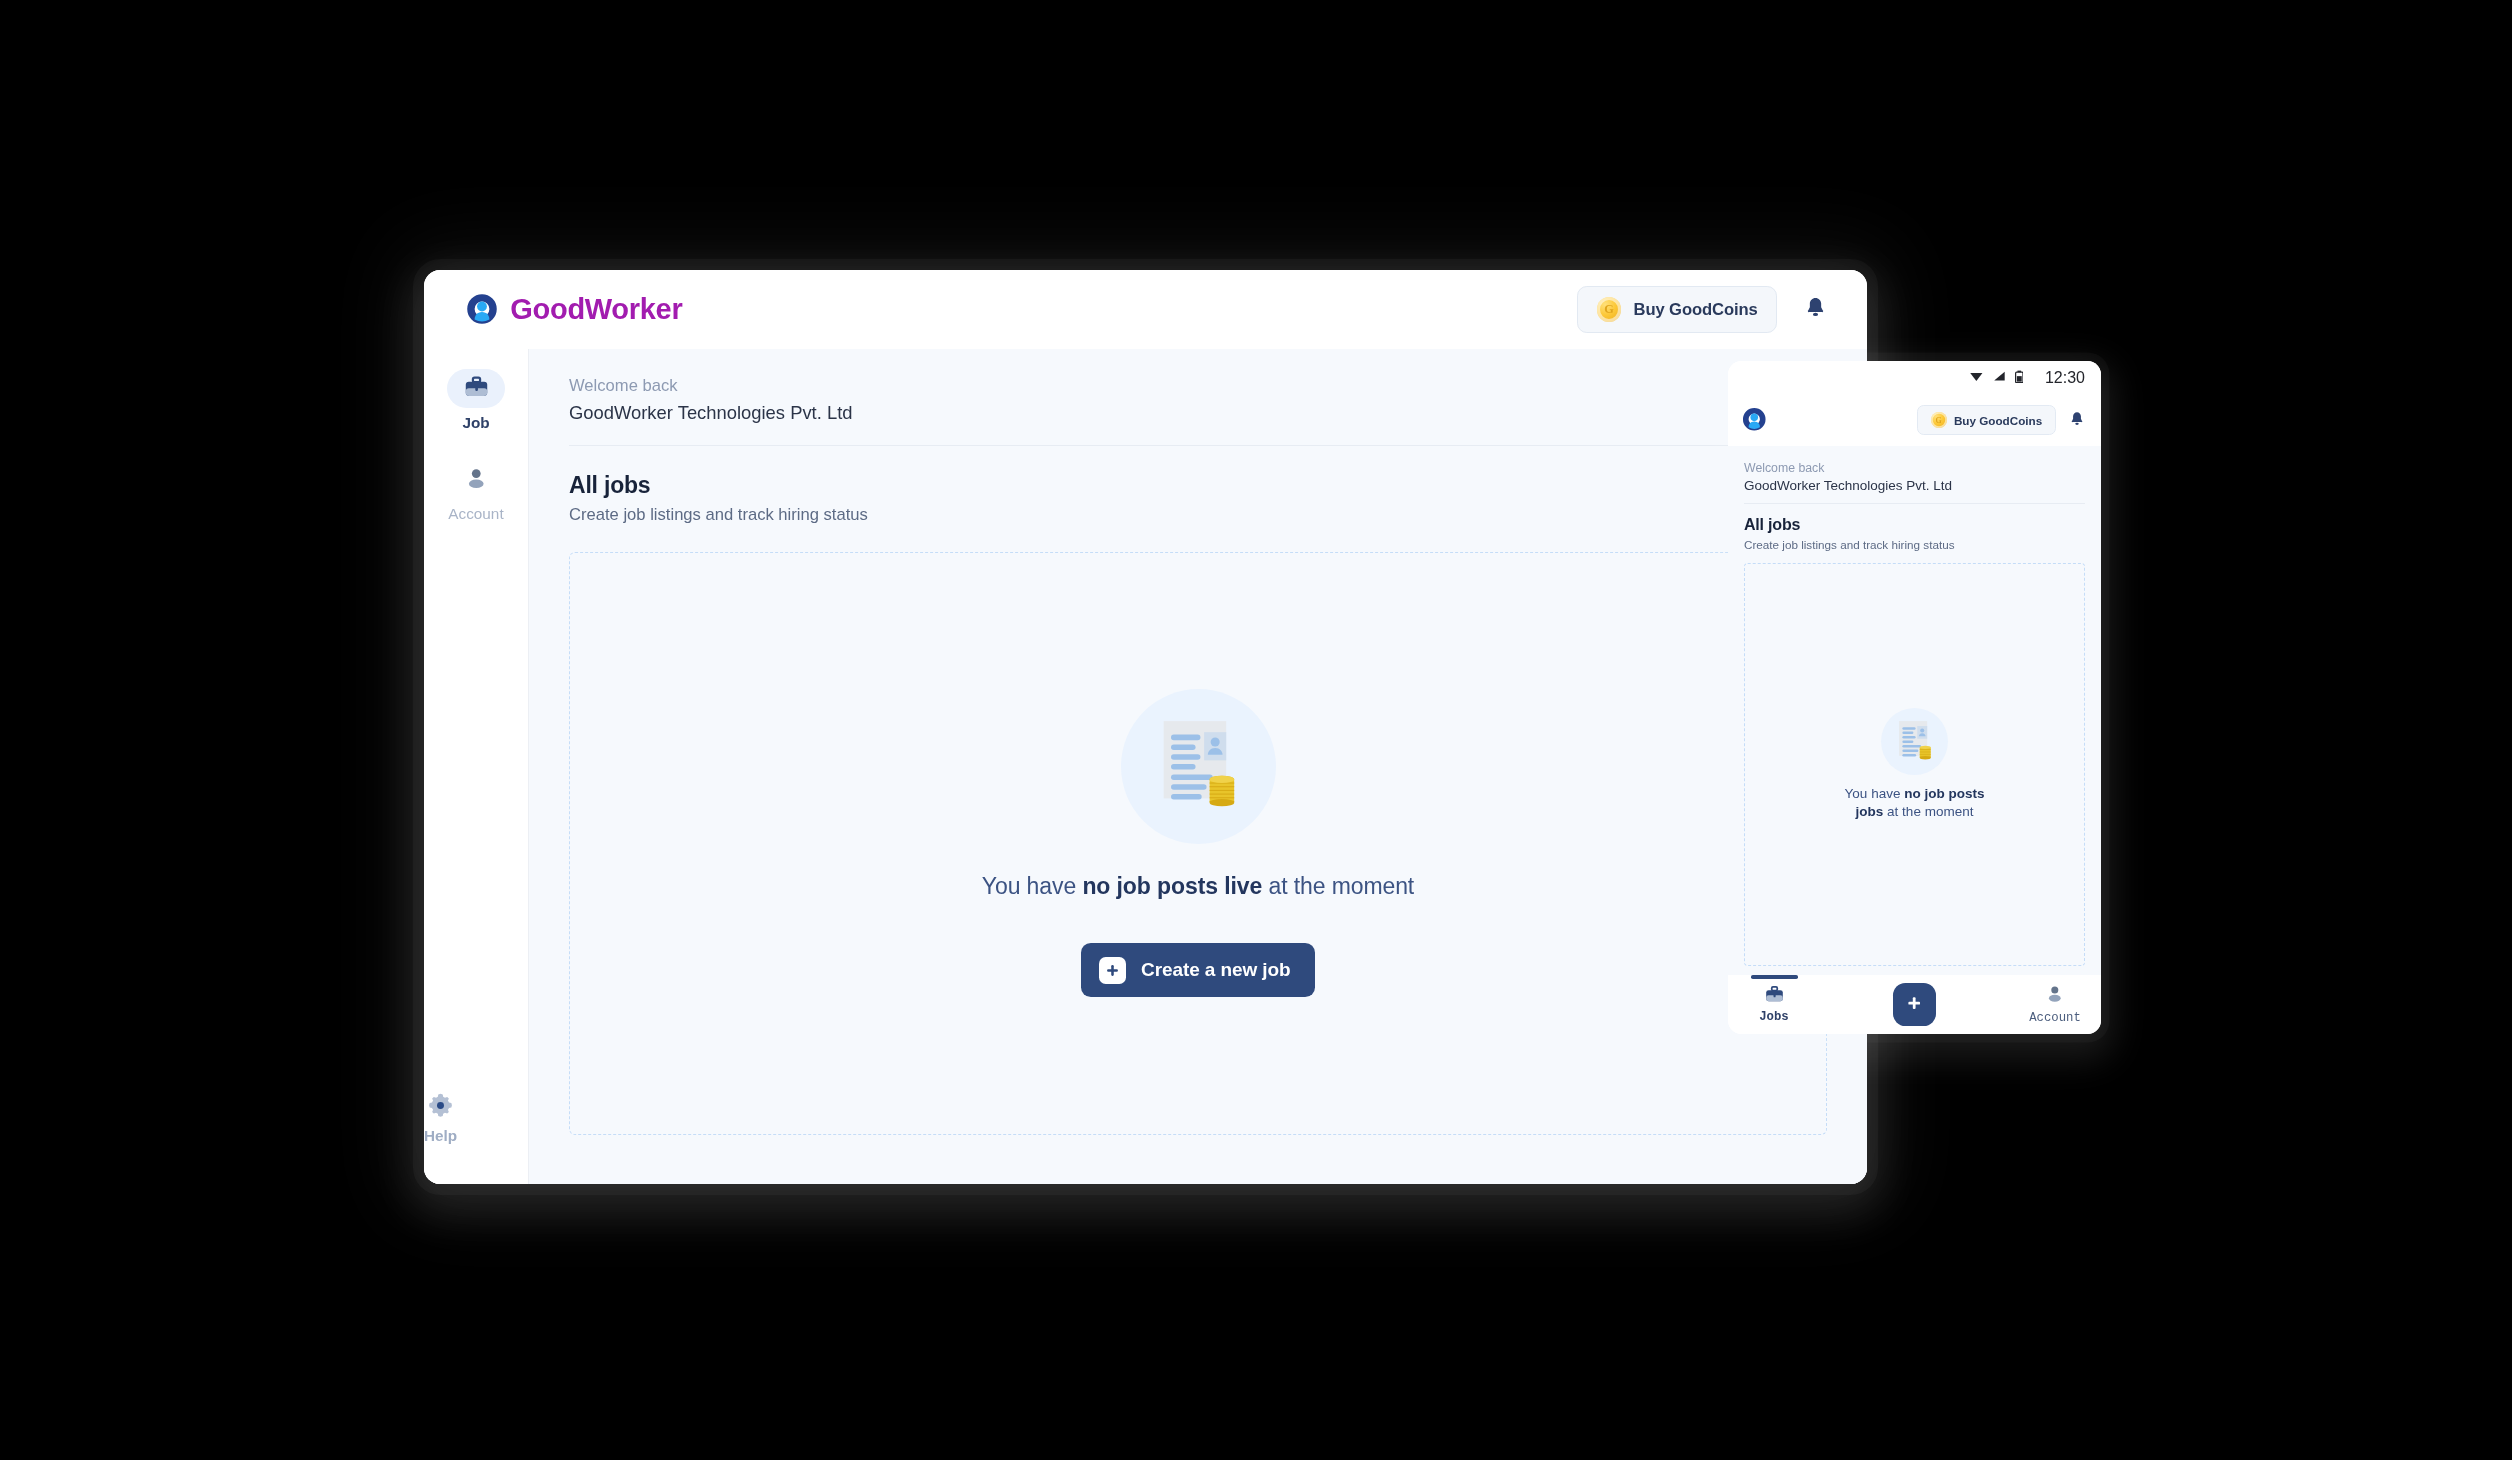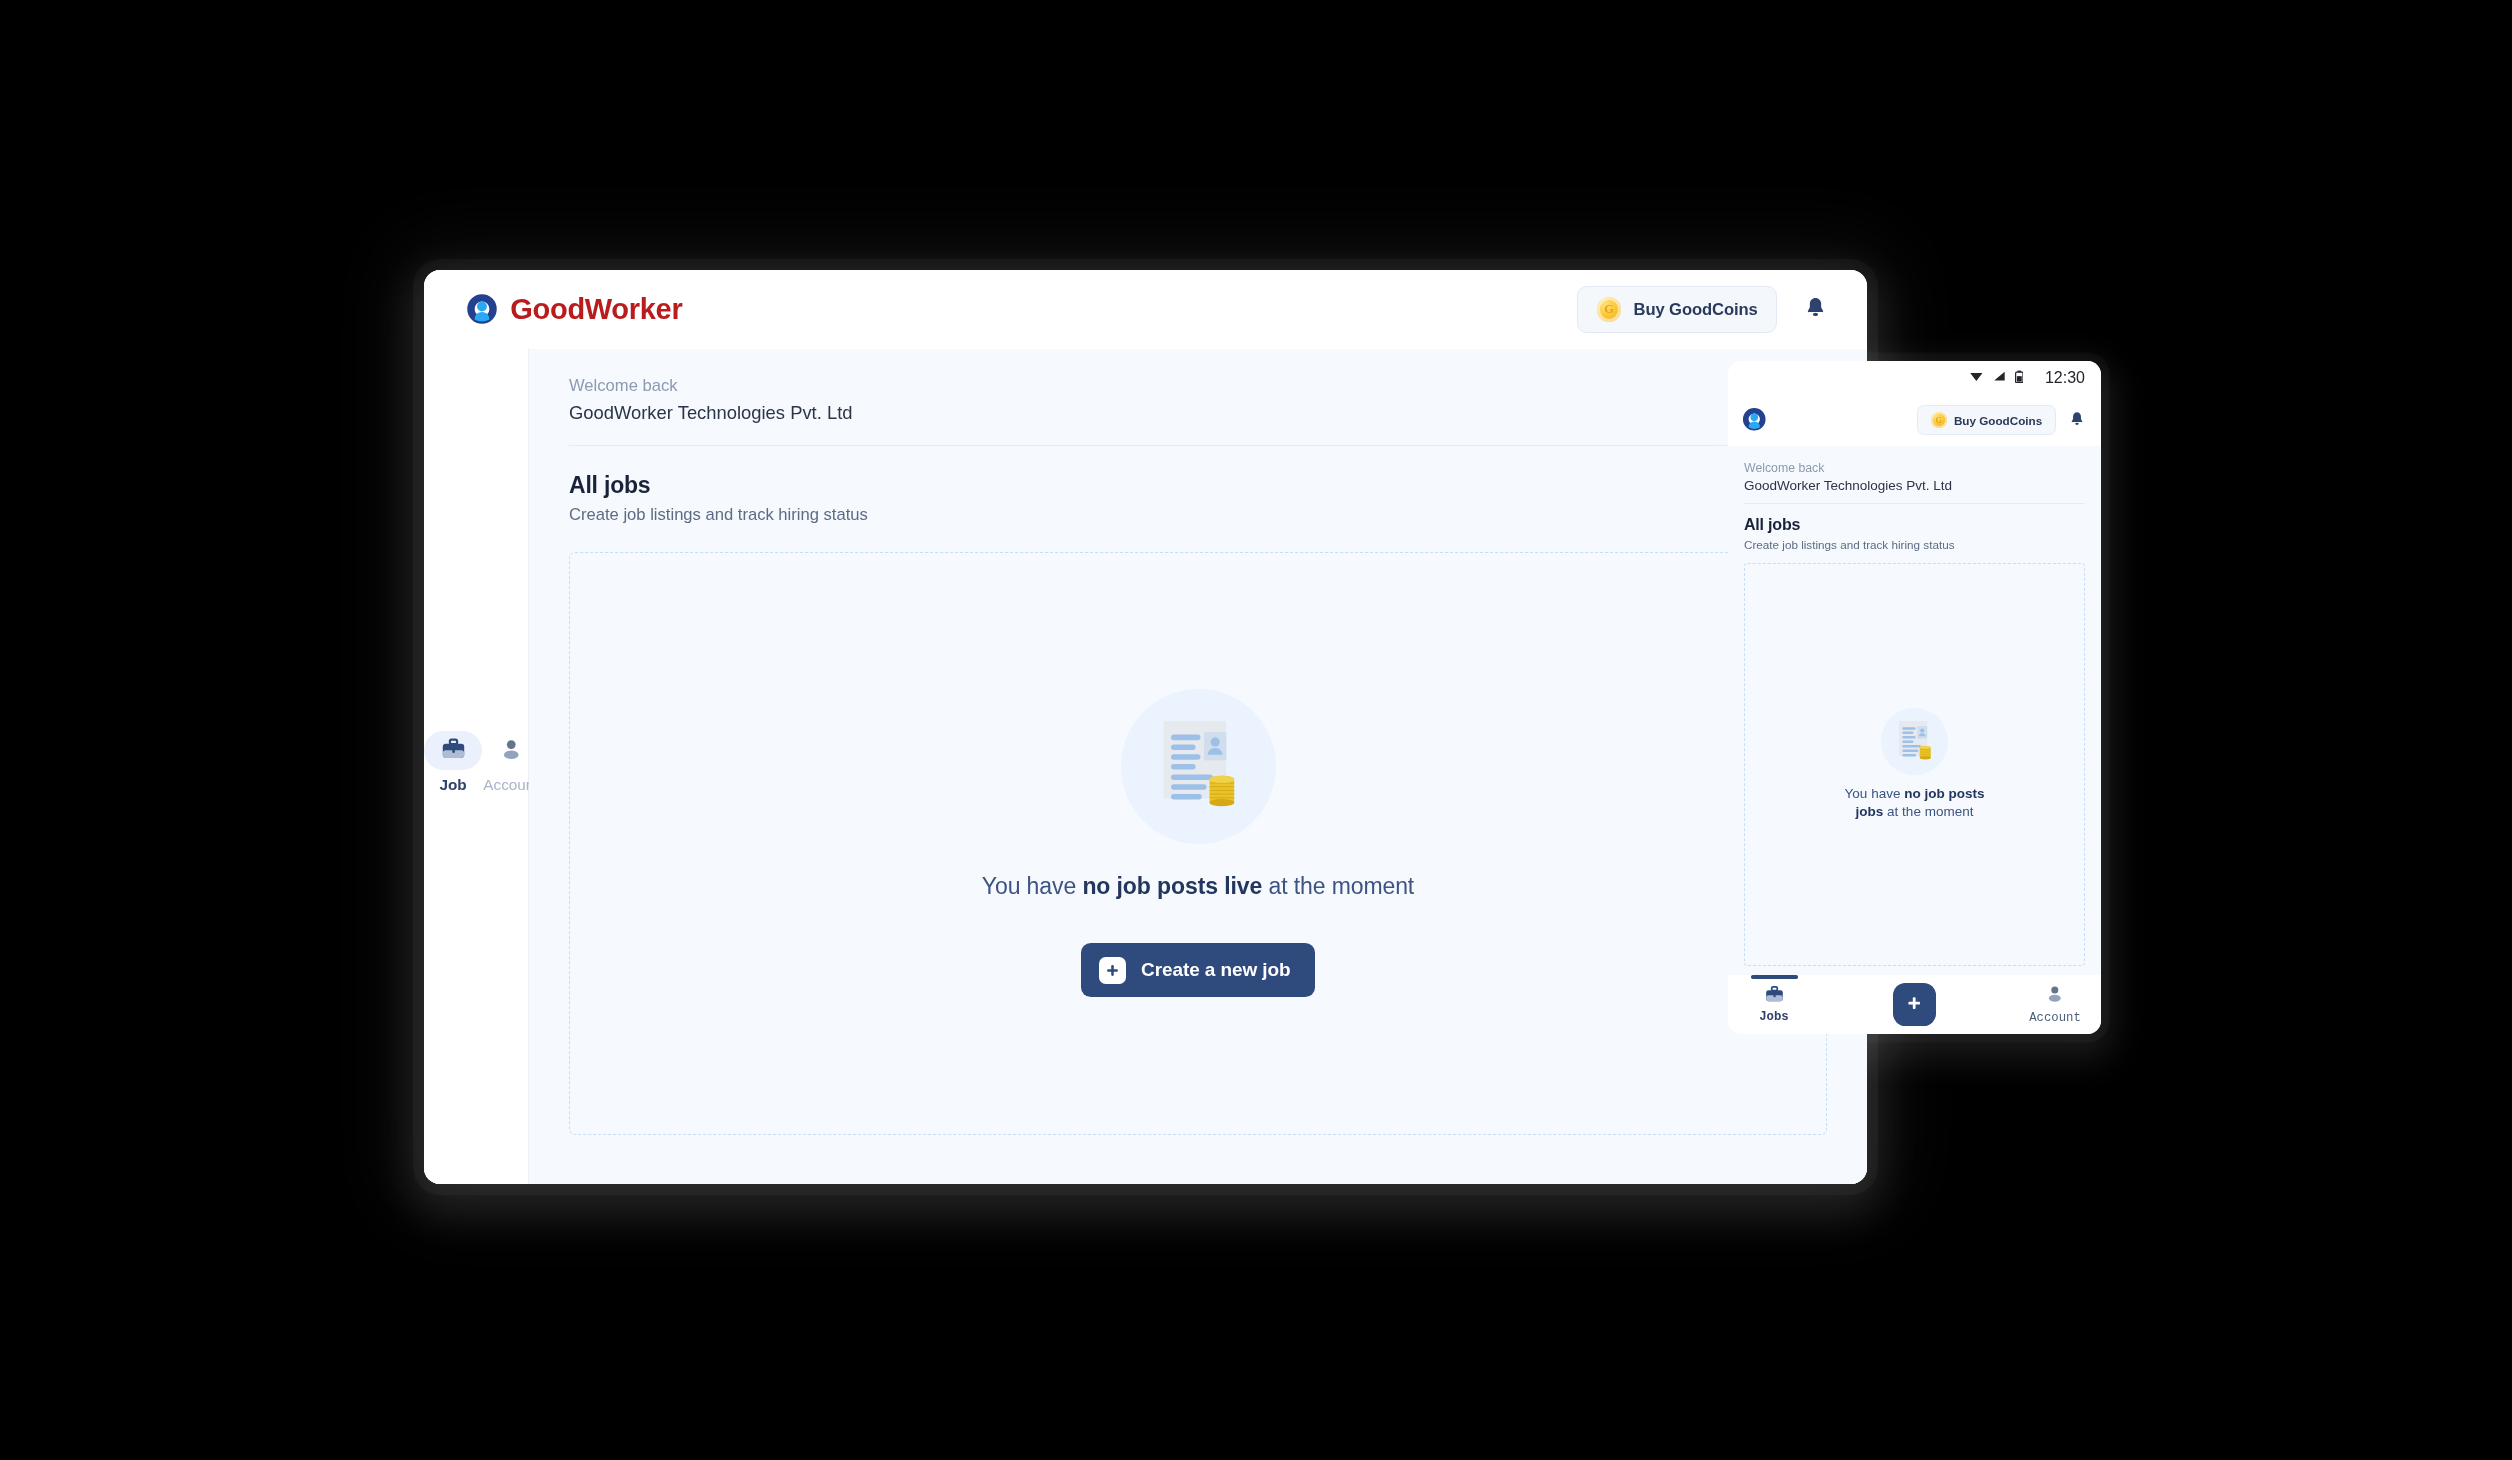--- a/index.html
+++ b/index.html
@@ -42,21 +42,21 @@
 
   
   .dw-topbar {
     height: 79px;
     background:#fff;
     display:flex; align-items:center;
     padding: 0 40px 0 42px;
     position: relative;
   }
   .brand { display:flex; align-items:center; gap:12.3px; }
-  .brand-word { font-size:29px; font-weight:700; color:#b91c1c; letter-spacing:-0.3px; }
+  .brand-word { font-size:29px; font-weight:700; color:#a21caf; letter-spacing:-0.3px; }
   .topbar-right { margin-left:auto; display:flex; align-items:center; gap:27px; }
 
   .coins-btn {
     display:flex; align-items:center; gap:12.3px;
     background:#f4f7fb;
     border:0.6px solid #e2e9f2;
     border-radius:9.8px;
     padding:9.8px 18.4px;
   }
   .coins-btn .label { font-size:16.6px; font-weight:700; color:#2a3a5c; letter-spacing:-0.1px; }
@@ -70,21 +70,21 @@
     font-family:"Liberation Serif", serif;
   }
 
   
   .dw-body { display:flex; height: calc(100% - 79px); background:#f6f9fd; }
 
   .sidebar {
     width: 105px;
     background:#ffffff;
     border-right:0.6px solid #eceff4;
-    display:flex; flex-direction:row; align-items:center;
+    display:flex; flex-direction:column; align-items:flex-start;
     padding-top: 19.6px;
     flex: 0 0 105px;
   }
   .side-item { width:100%; display:flex; flex-direction:column; align-items:center; margin-bottom: 28px; cursor:pointer;}
   .side-pill {
     width:58px; height:39px; border-radius:19.6px;
     display:flex; align-items:center; justify-content:center;
   }
   .side-pill.active { background:#eaf1fc; }
   .side-label { font-size:15.3px; margin-top:6.1px; font-weight:700; color:#2f4168; }

